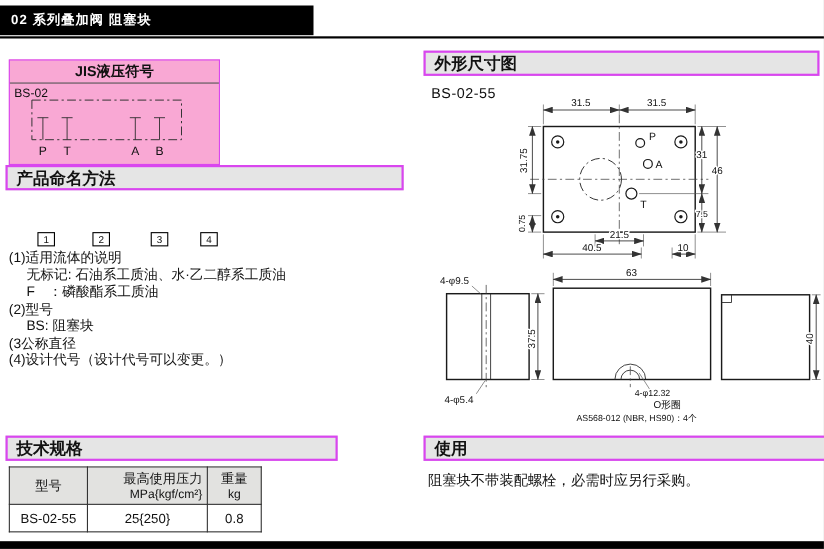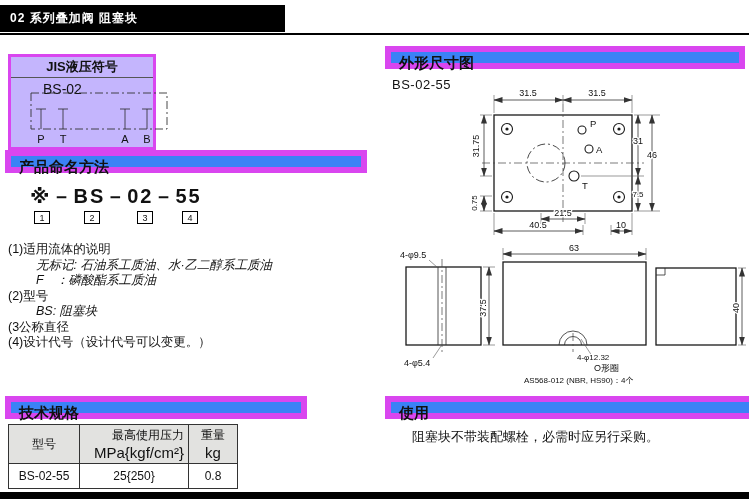--- a/index.html
+++ b/index.html
@@ -10,49 +10,49 @@
   }
   .topbar {
     position:absolute; left:0; top:5px; width:285px; height:27px;
     background:#000; color:#fff; font-weight:bold; font-size:12px;
     line-height:27px; padding-left:10px; box-sizing:border-box; letter-spacing:1px;
   }
   .toprule { position:absolute; left:0; top:33px; width:749px; height:2px; background:#000; }
   .bottombar { position:absolute; left:0; bottom:0; width:749px; height:7px; background:#000; }
 
   
-  .jis { position:absolute; left:8px; top:54px; width:148px; height:96px; border:3px solid #d946ef; box-sizing:border-box; background:#c4b5fd; }
+  .jis { position:absolute; left:8px; top:54px; width:192px; height:96px; border:1px solid #d946ef; box-sizing:border-box; background:#f9a8d4; }
   .jis-title { height:20px; border-bottom:1px solid #555; text-align:center; font-size:13px; font-weight:bold; line-height:20px; }
-  .jis-model { position:absolute; left:4px; top:24px; font-size:14px;margin-left:28px; }
+  .jis-model { position:absolute; left:4px; top:24px; font-size:11px; }
   .jis svg { position:absolute; left:0; top:20px; }
 
   
   .sech {
-    position:absolute; border:6px solid #d946ef; background:#3b82f6; font-weight:bold;
+    position:absolute; border:2px solid #d946ef; background:#e5e5e5; font-weight:bold;
     font-size:15px; line-height:19px; padding:1px 8px; box-sizing:border-box; height:23px;
   }
 
   .code { position:absolute; left:30px; top:183px; font-size:20px; font-weight:bold; letter-spacing:2px; white-space:nowrap; }
   .nbox {
     position:absolute; top:211px; width:16px; height:13px; border:1px solid #000;
     font-size:9px; text-align:center; line-height:13px; box-sizing:border-box;
   }
-  .notes { position:absolute; left:8px; top:242px; width:362px; font-size:12.5px; line-height:15.5px; }
-  .notes .ind { margin-left:28px;font-style:italic; }
+  .notes { position:absolute; left:8px; top:227px; width:362px; font-size:12.5px; line-height:15.5px; }
+  .notes .ind { margin-left:16px; }
 
   table.spec { position:absolute; left:8px; top:424px; border-collapse:collapse; font-size:12px; text-align:center; }
   table.spec th, table.spec td { border:1px solid #333; padding:2px 4px; }
   table.spec th { background:#e2e2e0; font-weight:normal;margin-top:24px; }
   table.spec .w1 { width:62px; } table.spec .w2 { width:100px;text-align:right; } table.spec .w3 { width:40px; }
-  table.spec .unit { font-size:15px; }
+  table.spec .unit { font-size:11px; }
   table.spec td { height:20px; }
 
   .dims-model { position:absolute; left:392px; top:77px; font-size:13px; letter-spacing:0.5px; }
   .dims-svg { position:absolute; left:386px; top:84px; }
-  .usage-text { position:absolute; left:412px; top:428px; font-size:13px; }
+  .usage-text { position:absolute; left:389px; top:428px; font-size:13px; }
 
   
   .out  { fill:none; stroke:#1a1a1a; stroke-width:1.3; }
   .thin { fill:none; stroke:#2a2a2a; stroke-width:0.8; }
   .dim  { stroke:#333; stroke-width:0.8; marker-start:url(#ar); marker-end:url(#ar); }
   .ext  { stroke:#555; stroke-width:0.6; }
   .cl   { stroke:#444; stroke-width:0.7; stroke-dasharray:8 3 2 3; fill:none; }
   .dsh  { stroke:#333; stroke-width:0.9; stroke-dasharray:8 3 2 3; fill:none; }
   circle.hole { fill:none; stroke:#1a1a1a; stroke-width:1.1; }
   circle.dot  { fill:#1a1a1a; stroke:none; }
@@ -95,21 +95,20 @@
       <text class="jl" x="52" y="66">T</text>
       <text class="jl" x="114" y="66">A</text>
       <text class="jl" x="136" y="66">B</text>
     </svg>
   </div>
 
   <div class="sech" style="left:5px; top:150px; width:362px;">
     <span>产品命名方法</span>
   </div>
 
-  <div class="code"><span>※</span><span>－</span><span>BS</span><span>－</span><span>02</span><span>－</span><span>55</span></div>
   <div class="nbox" style="left:34px;">1</div>
   <div class="nbox" style="left:84px;">2</div>
   <div class="nbox" style="left:137px;">3</div>
   <div class="nbox" style="left:182px;">4</div>
 
   <div class="notes">
     <div>(1)适用流体的说明</div>
     <div class="ind">无标记: 石油系工质油、水·乙二醇系工质油</div>
     <div class="ind">F　：磷酸酯系工质油</div>
     <div>(2)型号</div>

